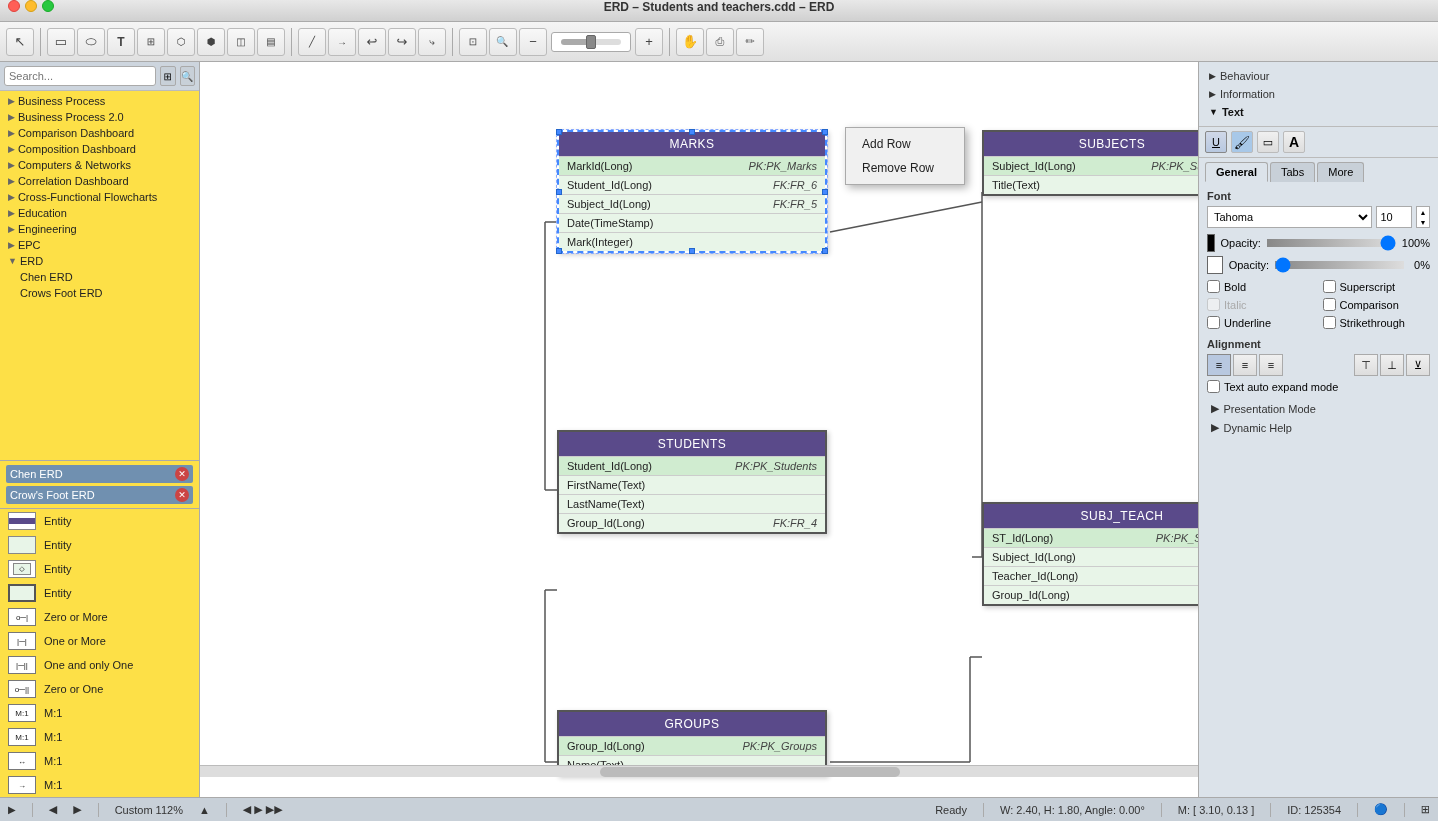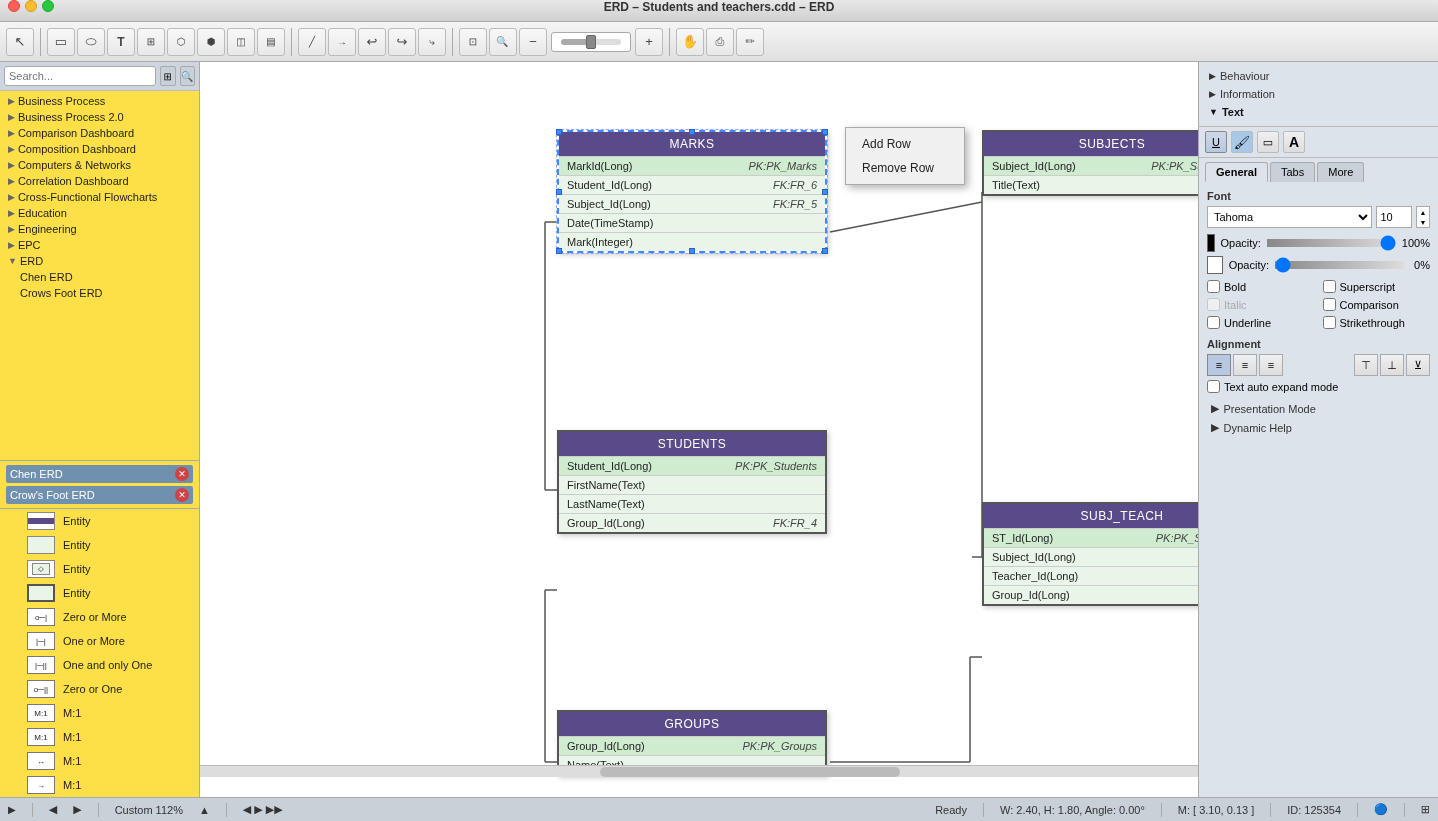--- a/index.html
+++ b/index.html
@@ -98,21 +98,20 @@
       gap: 3px;
     }
     .tree-arrow { font-size: 9px; color: #666; }
     .tree-indent { padding-left: 20px; }
 
     
     #shape-palette {
       border-top: 1px solid #aaa;
       overflow-y: auto;
       max-height: 420px;
-      padding-left: 19px;
     }
     .palette-item {
       display: flex;
       align-items: center;
       padding: 3px 8px;
       gap: 8px;
       cursor: pointer;
       font-size: 11px;
       color: #222;
     }

